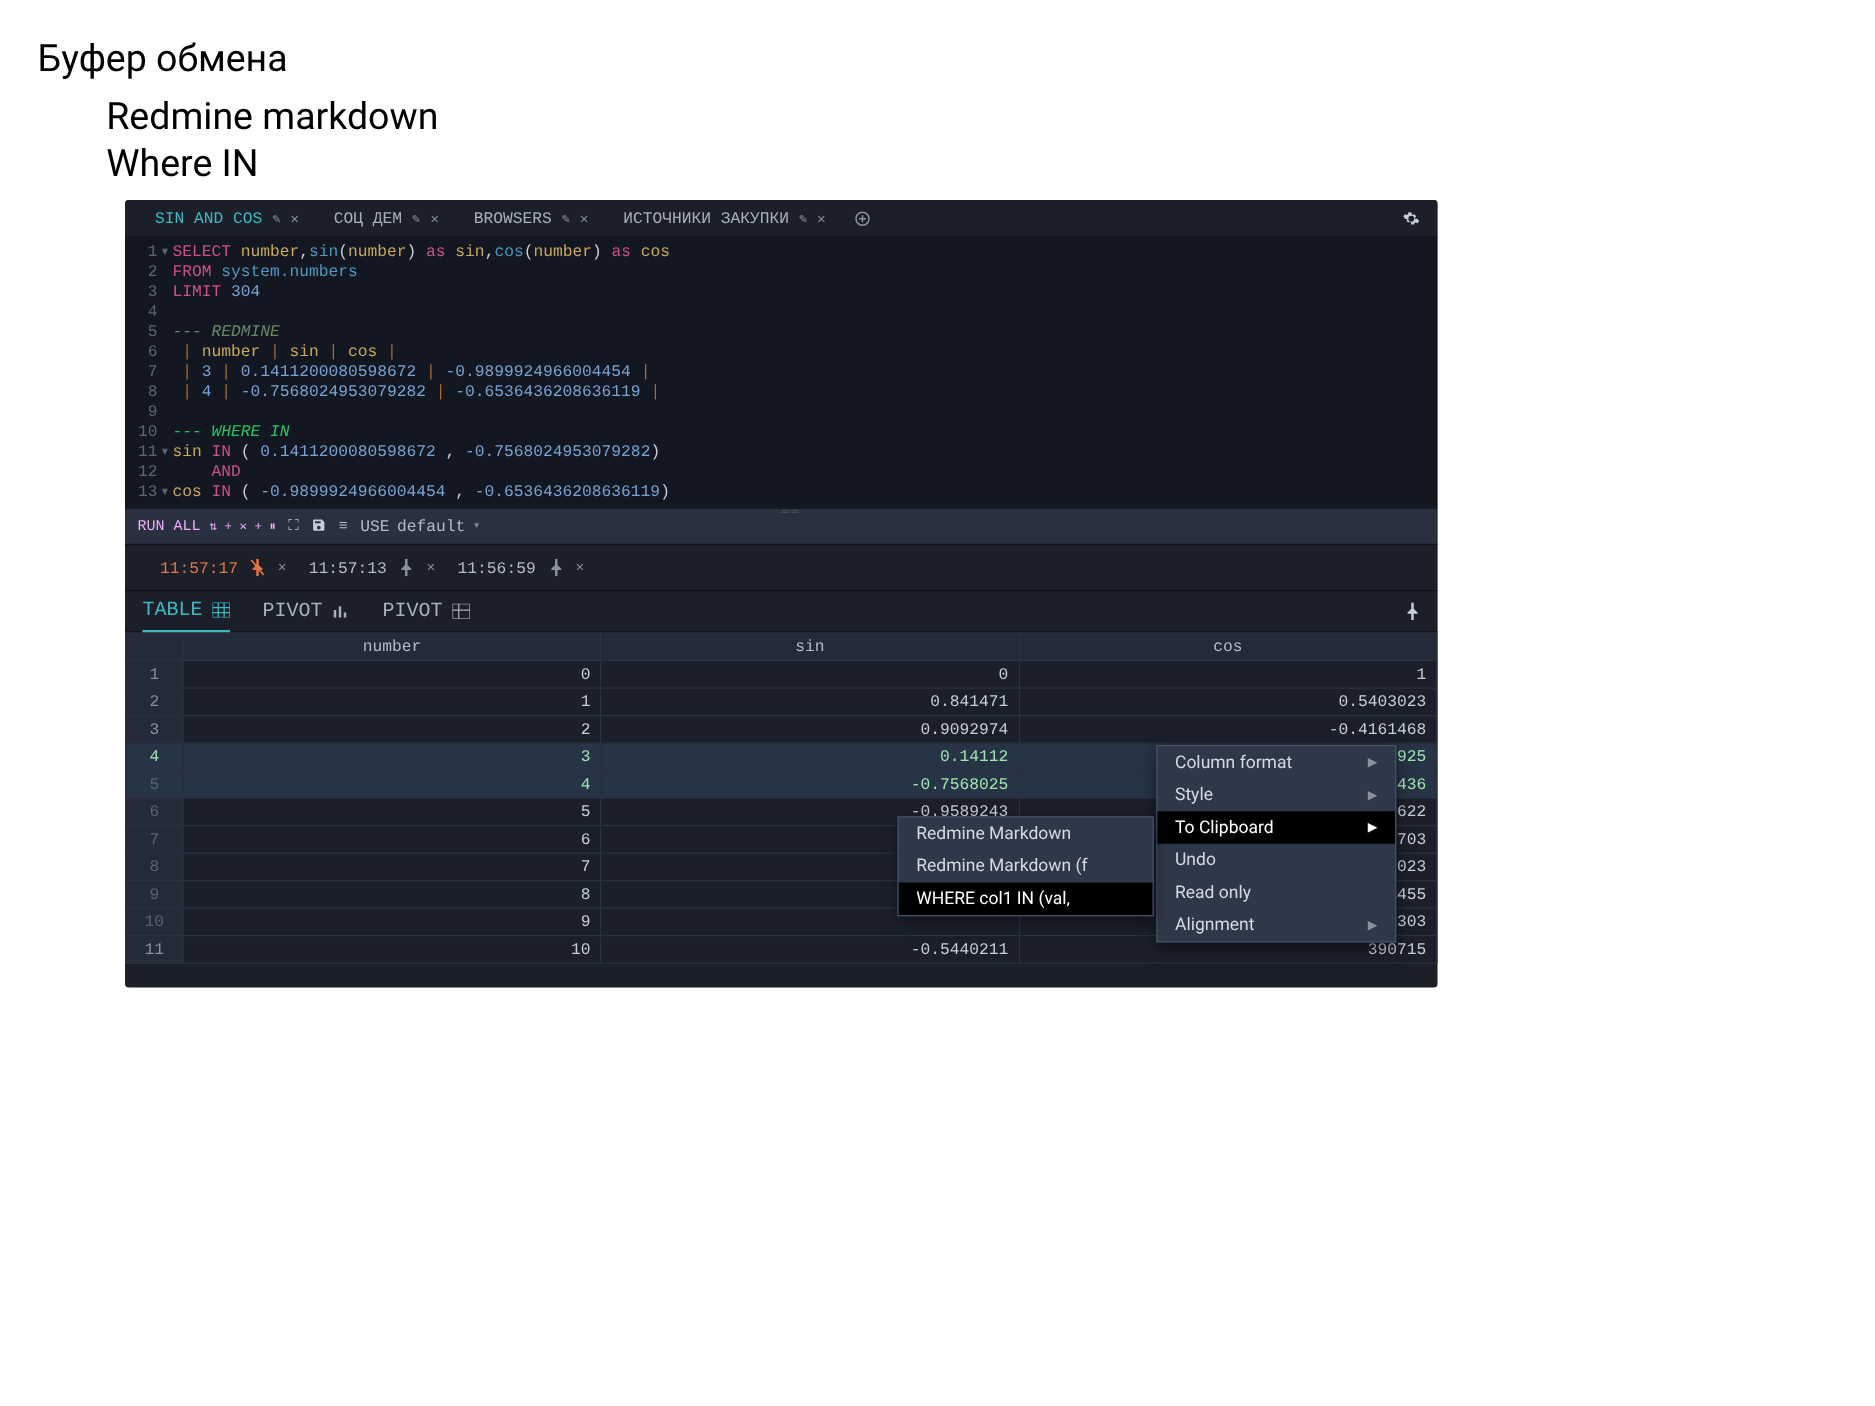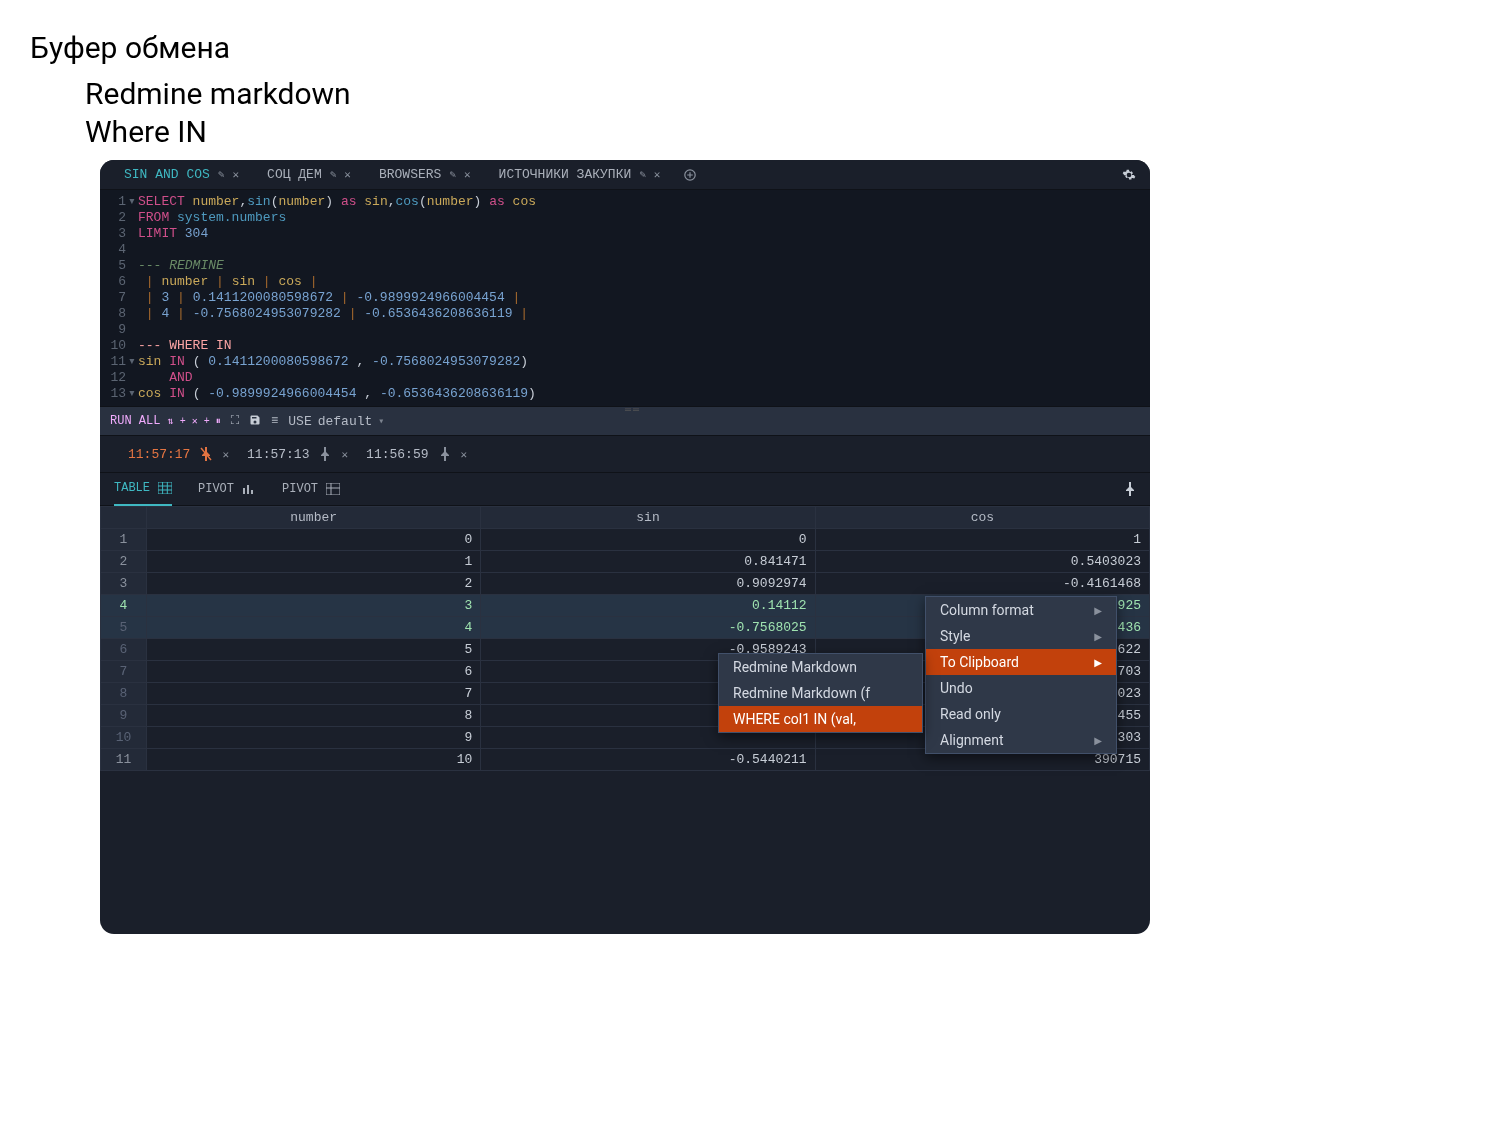--- a/index.html
+++ b/index.html
@@ -9,26 +9,26 @@
     color: #000;
     width: 1500px;
     height: 1125px;
     overflow: hidden;
   }
   .page-title { font-size: 30px; font-weight: 400; padding: 30px 0 10px 30px; }
   .subtitle { font-size: 30px; font-weight: 400; padding-left: 85px; line-height: 1.25; }
   .app {
     margin: 10px 0 0 100px;
     width: 1050px;
-    height: 774px;
+    height: 630px;
     background: #1a1f2a;
     color: #c7cdd6;
     font-family: "SFMono-Regular", Consolas, "Liberation Mono", Menlo, monospace;
     font-size: 13px;
-    border-radius: 14px;
+    border-radius: 3px;
     overflow: hidden;
     position: relative;
   }
   
   .tabbar { display: flex; align-items: center; height: 30px; padding: 0 10px; background: #1a1f2a; border-bottom: 1px solid #0f1218; }
   .tabbar .tab { display: flex; align-items: center; gap: 8px; padding: 0 14px; height: 30px; color: #aab0ba; cursor: pointer; }
   .tabbar .tab.active span.tab-label { color: #3fb8c2; }
   .tabbar .tab .pencil, .tabbar .tab .close { color: #8a919d; font-size: 11px; }
   .tabbar .add { color: #8a919d; padding: 0 10px; cursor: pointer; }
   .tabbar .spacer { flex: 1; }
@@ -38,57 +38,57 @@
   .gutter { width: 32px; text-align: right; color: #5b6472; padding: 4px 6px 4px 0; line-height: 16px; user-select: none; }
   .gutter div { height: 16px; }
   .code { flex: 1; padding: 4px 0 4px 6px; line-height: 16px; white-space: pre; }
   .code .row { height: 16px; }
   .fold { color: #5b6472; position:absolute; left: 28px; }
   .kw { color: #cf4f8a; }
   .fn { color: #4e9abf; }
   .id { color: #caa95a; }
   .num { color: #78a3d1; }
   .cmt { color: #698a66; font-style: italic; margin-top: 29px; }
-  .cmt2 { color: #fca5a5; }
+  .cmt2 { color: #22c55e; font-style: italic; }
   .op { color: #a66a2e; }
   .plain { color: #c7cdd6; }
   
   .runbar { display: flex; align-items: center; gap: 10px; height: 30px; padding: 0 10px; background: #293140; color: #b5bbc6; border-top: 1px solid #0f1218; border-bottom: 1px solid #0f1218; position: relative;}
   .runbar .grip { position:absolute; left:50%; top:-2px; color:#555; letter-spacing:2px; font-size:10px;}
   .runbar .runall { color: #f0abfc; font-size: 12px; }
   .runbar .icons { color: #b5bbc6; display:flex; gap:10px; font-size:12px; }
   .runbar .db { display:flex; align-items:center; gap:6px; }
   .runbar .db .caret { font-size:10px; color:#7d8490;}
   
   .timestabs { display:flex; align-items:center; gap:18px; height:36px; padding:0 28px; background:#1a1f2a; }
   .timestabs .ttab { display:flex; align-items:center; gap:10px; color:#b5bbc6; font-size:13px; }
   .timestabs .ttab.active span.tlabel { color:#e37442; }
   .timestabs .ttab .pin { font-size:12px; color:#8a919d;}
   .timestabs .ttab .close { font-size:11px; color:#8a919d;}
   
   .viewtabs { display:flex; align-items:center; gap:26px; height:34px; padding:0 14px; background:#1a1f2a; border-top:1px solid #0f1218; border-bottom:1px solid #0f1218;}
-  .viewtabs .vtab { display:flex; align-items:center; gap:8px; color:#aab0ba; font-size:12px; cursor:pointer;}
+  .viewtabs .vtab { display:flex; align-items:center; gap:8px; color:#aab0ba; font-size:16px; cursor:pointer;}
   .viewtabs .vtab.active { color:#3fb8c2; border-bottom:2px solid #3fb8c2; height:34px; align-items:center; }
   .viewtabs .spacer { flex:1; }
   .viewtabs .pin { color:#aab0ba; }
   
   .tablewrap { position:relative; }
   table.data { width:100%; border-collapse:collapse; table-layout:fixed; }
   table.data th, table.data td { border:1px solid #2a3140; padding:3px 8px; font-size:13px; height:22px;}
   table.data th { background:#232a38; color:#b5bbc6; font-weight:400; text-align:center;}
   table.data th.rownum { width:46px; }
   table.data td.rownum { background:#232a38; color:#8a919d; text-align:center; width:46px;}
   table.data td { text-align:right; color:#c7cdd6; background:#1a1f2a;}
   tr.sel td { background:#263445 !important; color:#9fe3b0;}
   tr.sel td.rownum { background:#263445 !important; color:#9fe3b0;}
   tr.dim td.rownum { color:#596275;}
   
   .ctx { position:absolute; background:#2f3848; border:1px solid #41506a; box-shadow:0 4px 12px rgba(0,0,0,.5); font-family:-apple-system,Segoe UI,Roboto,sans-serif; font-size:14px; color:#d4d9e2; }
   .ctx .item { padding:5px 14px; display:flex; align-items:center; justify-content:space-between; gap:4px; cursor:pointer;}
-  .ctx .item:hover, .ctx .item.sel { background:#c2410c; color:#fff;}
+  .ctx .item:hover, .ctx .item.sel { background:#000000; color:#fff;}
   .ctx .item .arrow { font-size:10px; color:#8a919d;}
   .ctx .item.sel .arrow { color:#fff;}
   .submenu { left:-210px; top:75px; width:202px;}
   .mainmenu { left:825px; top:90px; width:192px;}
   .submenu { position:absolute; }
   
   svg { display:block; }
 </style>
 </head>
 <body>

